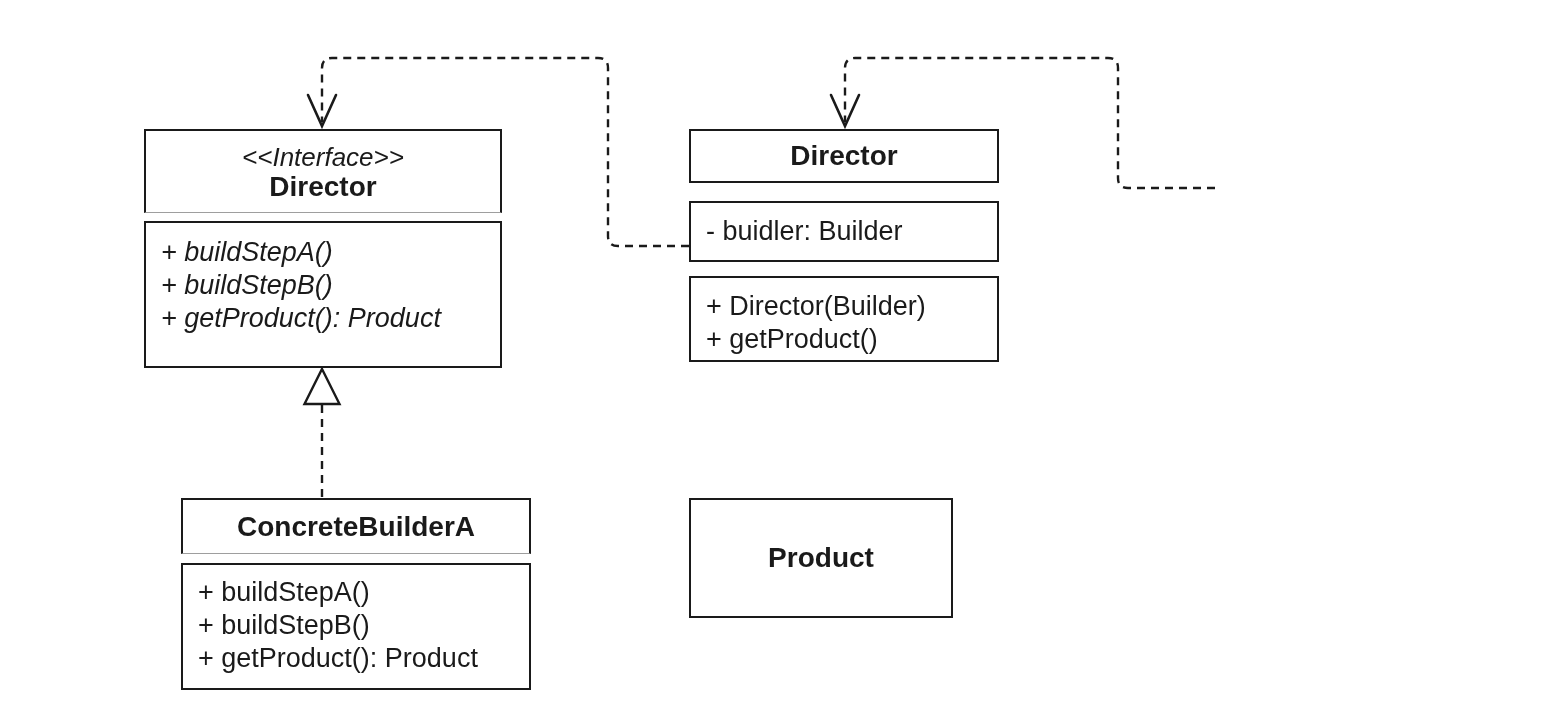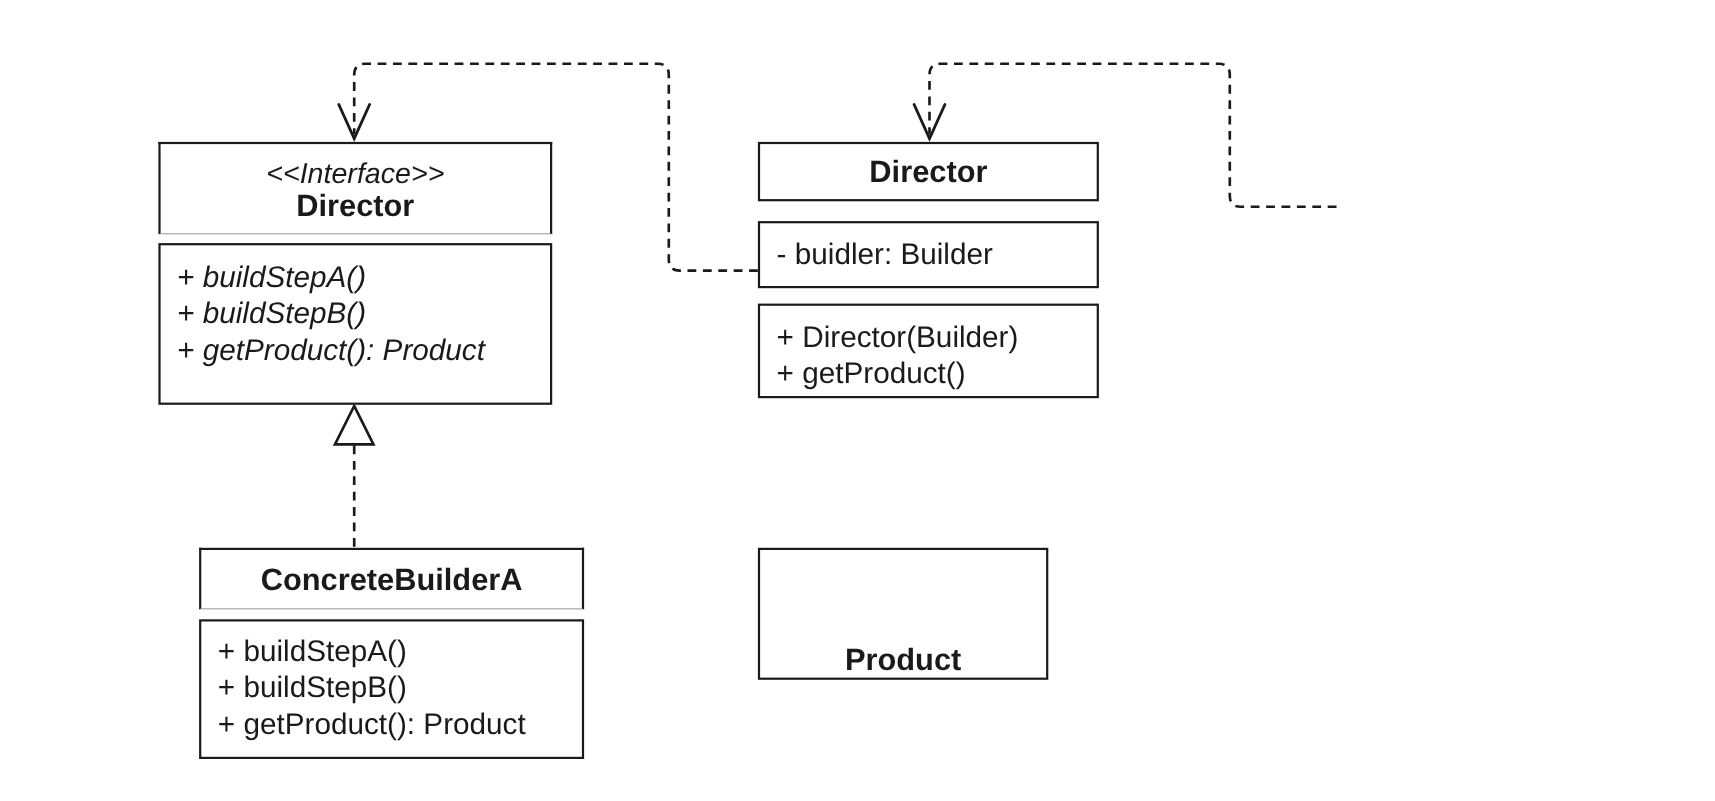--- a/index.html
+++ b/index.html
@@ -86,21 +86,21 @@
   .box-director .members{ margin-top:0; height:95px; padding-top:12px; }
   
   .box-client{ left:1215px; top:129px; width:239px; height:120px; }
   .box-client .title-comp{ height:120px; }
   
   .box-cba{ left:144px; top:498px; width:387px; height:192px;padding-left:37px; }
   .box-cba .title-comp{ height:56px; }
   .box-cba .members{ margin-top:9px; height:127px; padding-top:11px; }
   
   .box-product{ left:689px; top:498px; width:264px; height:120px; }
-  .box-product .title-comp{ height:141px;justify-content:flex-end; }
+  .box-product .title-comp{ height:141px; }
 </style>
 </head>
 <body>
 
 <div class="canvas">
 
   <svg class="edges" viewBox="0 0 1559 728" xmlns="http://www.w3.org/2000/svg">
 
     <path d="M 689 246 H 618 Q 608 246 608 236 V 68 Q 608 58 598 58 H 332 Q 322 58 322 68 V 122" fill="none" stroke-width="2.4" stroke-dasharray="8 6"></path>
     <path d="M 308 95 L 322 126 L 336 95" fill="none" stroke-width="2.6" stroke-linecap="round"></path>

